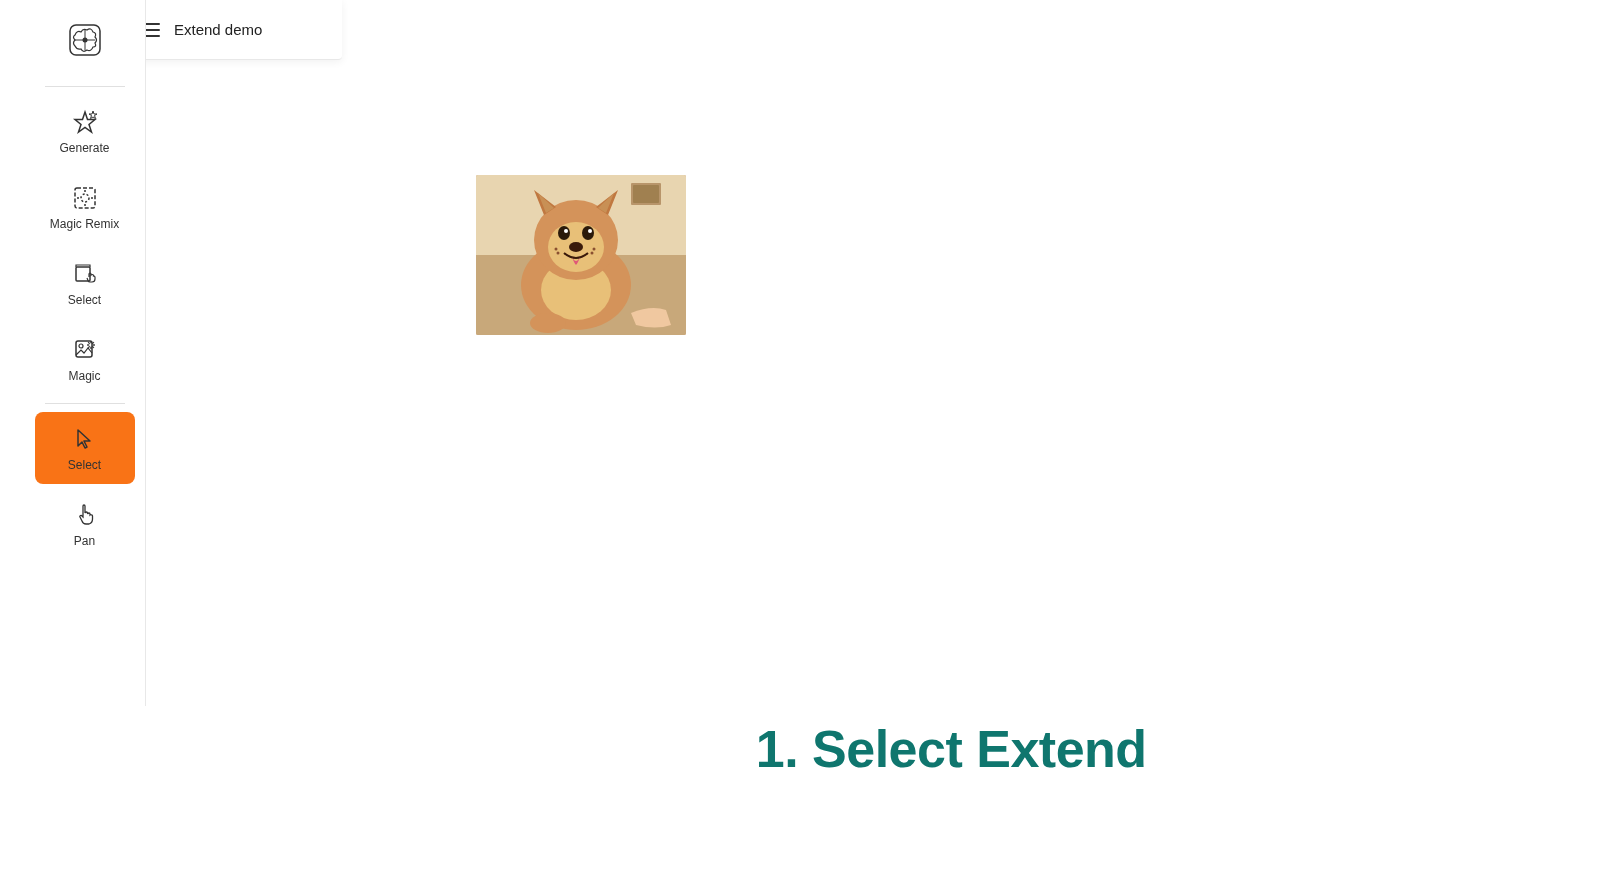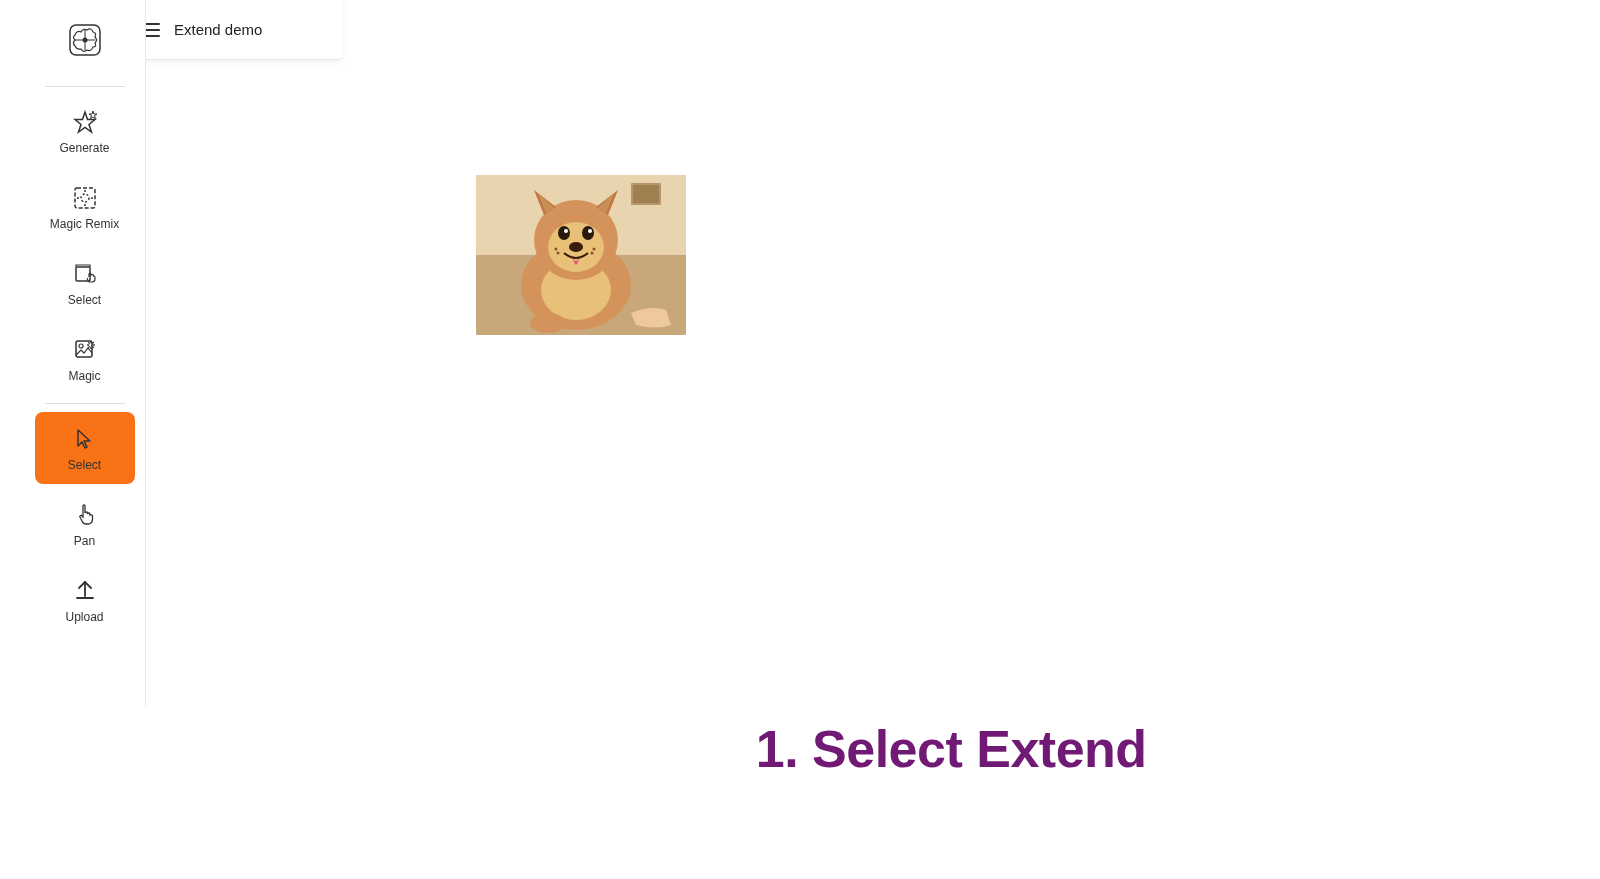--- a/index.html
+++ b/index.html
@@ -144,21 +144,21 @@
     }
 
     
     .instruction-text {
       position: absolute;
       bottom: 100px;
       left: 50%;
       transform: translateX(-30%);
       font-size: 52px;
       font-weight: 700;
-      color: #701a75;
+      color: #0f766e;
       white-space: nowrap;
       letter-spacing: -0.5px;
     }
 
     
     svg {
       display: block;
     }
   </style>
 </head>
@@ -247,30 +247,20 @@
   <div class="sidebar-item">
     <div class="icon">
       <svg width="26" height="26" viewBox="0 0 26 26" fill="none">
 
         <path d="M11 7 L11 4 Q11 3 12 3 Q13 3 13 4 L13 11 Q13.5 10 14.5 10 Q15.5 10 15.5 11 L15.5 12 Q16 11 17 11 Q18 11 18 12 L18 13 Q18.5 12.5 19.5 12.8 Q20.5 13 20.5 14 L20.5 17 Q20.5 21 17 22 L14 22 Q11 22 10 19 L8 15 Q7.5 14 8.5 13.5 Q9.5 13 10 14 L11 15 L11 7 Z" stroke="#333" stroke-width="1.3" fill="none"></path>
       </svg>
     </div>
     <span class="label">Pan</span>
   </div>
 
-  <div class="sidebar-item">
-    <div class="icon">
-      <svg width="26" height="26" viewBox="0 0 26 26" fill="none">
-        <path d="M13 4 L13 18" stroke="#333" stroke-width="1.8" stroke-linecap="round"></path>
-        <path d="M7 10 L13 4 L19 10" stroke="#333" stroke-width="1.8" stroke-linecap="round" stroke-linejoin="round" fill="none"></path>
-        <path d="M5 20 L21 20" stroke="#333" stroke-width="1.8" stroke-linecap="round"></path>
-      </svg>
-    </div>
-    <span class="label">Upload</span>
-  </div>
 
 
 </div>
 
 <div class="topbar">
   <div class="hamburger-icon">
     <span></span>
     <span></span>
     <span></span>
   </div>

